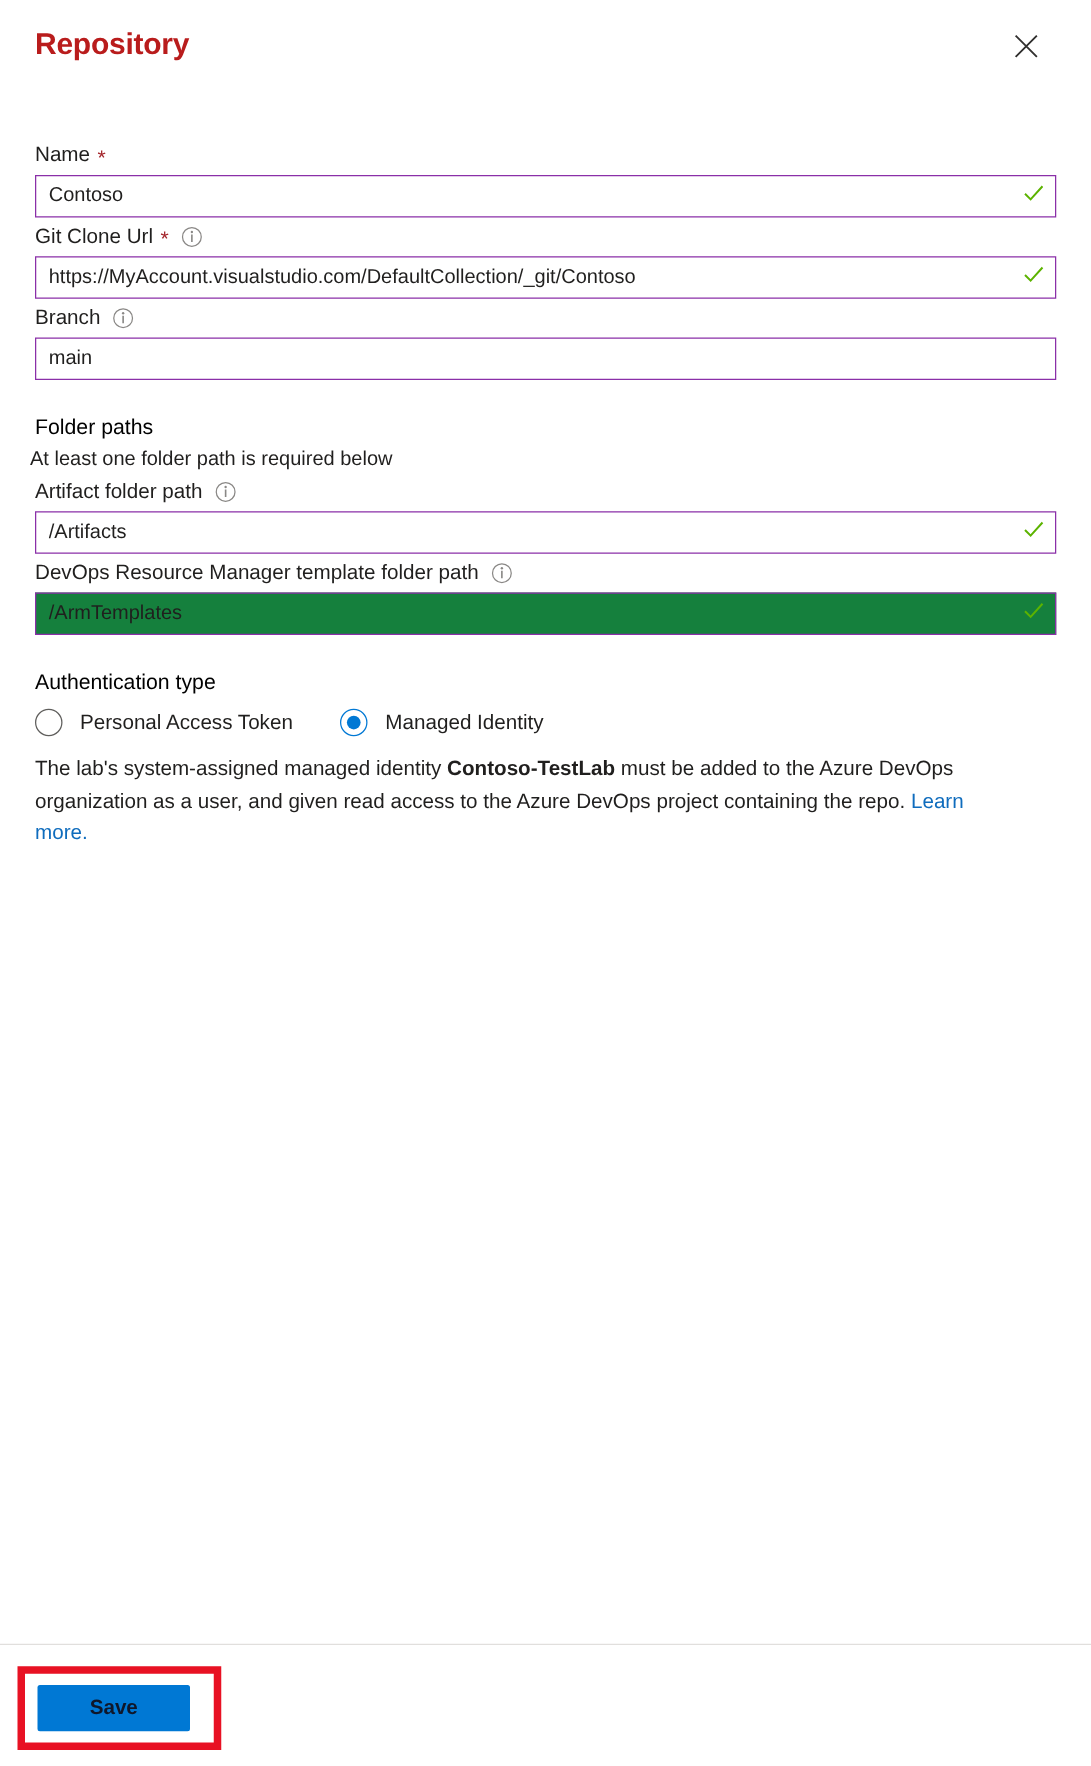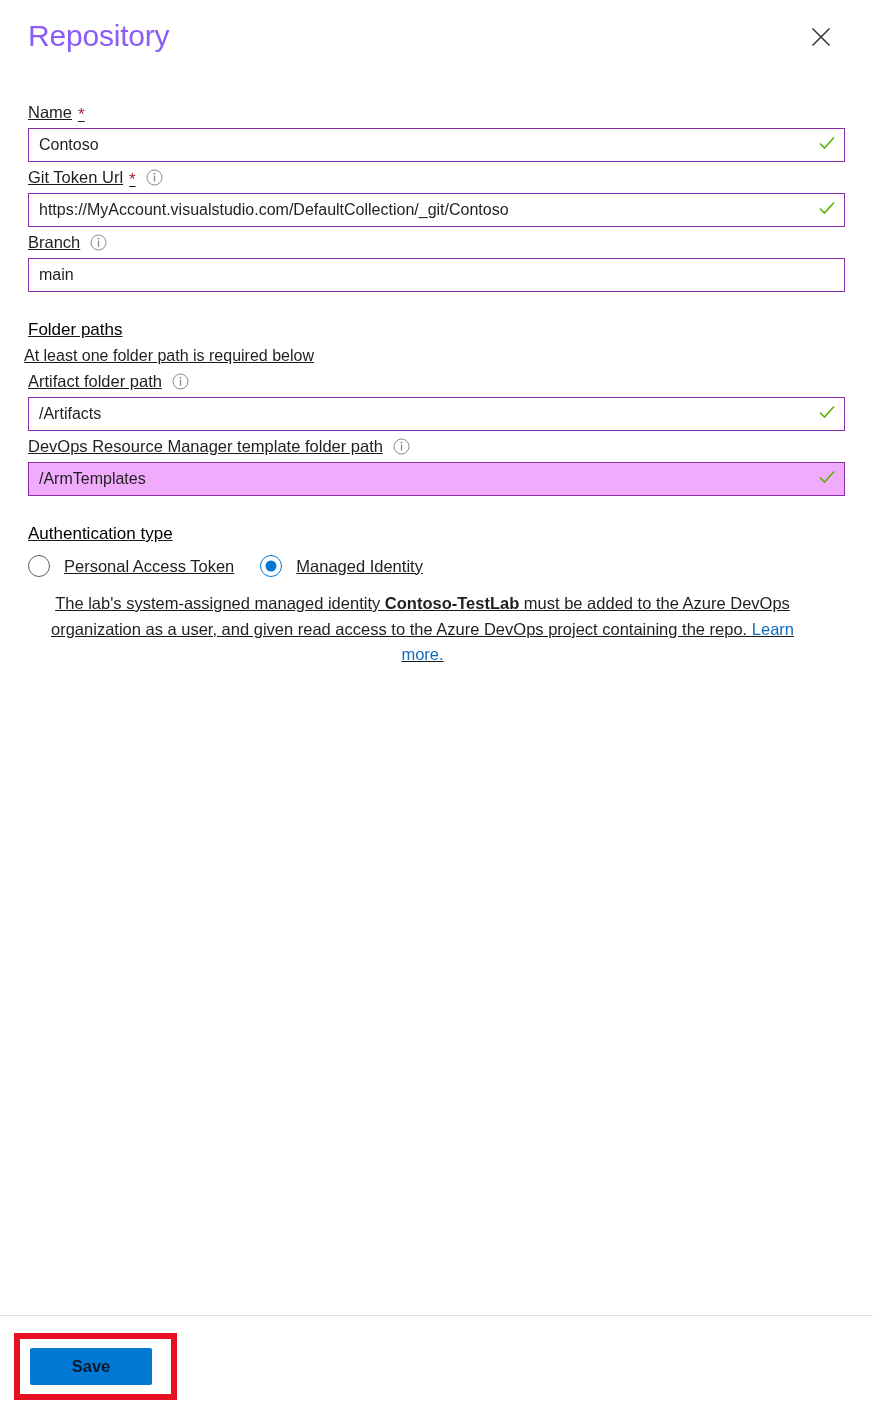--- a/index.html
+++ b/index.html
@@ -21,24 +21,24 @@
   .panel-header {
     position: absolute;
     top: 0; left: 0;
     width: 873px;
     height: 78px;
   }
   .panel-title {
     position: absolute;
     left: 28px;
     top: 14px;
-    font-size: 30px;
-    font-weight: 400;
+    font-size: 24px;
+    font-weight: 700;
     letter-spacing: -0.2px;
-    color: #8b5cf6;
+    color: #b91c1c;
     line-height: 44px;
     white-space: nowrap;
   }
   .close-button {
     position: absolute;
     left: 800px;
     top: 16px;
     width: 42px;
     height: 42px;
     display: flex;
@@ -47,24 +47,23 @@
     cursor: pointer;
     background: transparent;
     border: none;
     padding: 0;
   }
   .close-button svg { display: block; }
 
   
   .form-body {
     position: absolute;
-    top: 100px;
+    top: 112px;
     left: 0;
     width: 873px;
-    text-decoration: underline;
   }
   .field-label {
     font-size: 16.5px;
     font-weight: 400;
     color: #201f1e;
     line-height: 24px;
     display: flex;
     align-items: center;
     padding-left: 28px;
     white-space: nowrap;
@@ -97,21 +96,21 @@
     border: 1px solid #8a2fa8;
     background: #ffffff;
     font-family: "Liberation Sans", sans-serif;
     font-size: 16px;
     color: #201f1e;
     padding: 0 34px 0 10px;
     outline: none;
     border-radius: 0;
   }
   .text-input.focused {
-    background: #f0abfc;
+    background: #15803d;
   }
   .check-mark {
     position: absolute;
     right: 8px;
     top: 50%;
     transform: translateY(-50%);
     pointer-events: none;
     display: block;
   }
 
@@ -130,21 +129,21 @@
     padding-left: 24px;
     line-height: 26px;
   }
 
   
   .radio-group {
     display: flex;
     align-items: center;
     padding-left: 28px;
     margin-top: 8px;
-    gap: 0;
+    gap: 12px;
   }
   .radio-option {
     display: flex;
     align-items: center;
     cursor: pointer;
     margin-right: 26px;
   }
   .radio-dot {
     width: 22px;
     height: 22px;
@@ -177,21 +176,20 @@
 
   
   .description {
     padding-left: 28px;
     padding-right: 28px;
     margin-top: 14px;
     font-size: 16.5px;
     line-height: 25.5px;
     color: #201f1e;
     max-width: 845px;
-    text-align: center;
   }
   .description .bold { font-weight: 700; }
   .link {
     color: #0f6cbd;
     text-decoration: none;
     cursor: pointer;
   }
 
   
   .footer-divider {
@@ -251,21 +249,21 @@
   <div class="input-row">
     <input class="text-input" type="text" value="Contoso" style="">
     <span class="check-mark">
       <svg width="20" height="20" viewBox="0 0 20 20">
         <path d="M3 10.5 L7.5 15 L17 4.5" stroke="#5cb300" stroke-width="1.6" fill="none"></path>
       </svg>
     </span>
   </div>
 
   <div class="field-label" style="margin-top:4px;">
-    <span>Git Token Url</span>
+    <span>Git Clone Url</span>
     <span class="req-star">*</span>
     <span class="info-icon">
       <svg width="17" height="17" viewBox="0 0 17 17">
         <circle cx="8.5" cy="8.5" r="7.5" stroke="#8a8886" stroke-width="1" fill="none"></circle>
         <circle cx="8.5" cy="4.6" r="0.95" fill="#8a8886"></circle>
         <rect x="7.85" y="6.6" width="1.3" height="6" fill="#8a8886"></rect>
       </svg>
     </span>
   </div>
   <div class="input-row">

